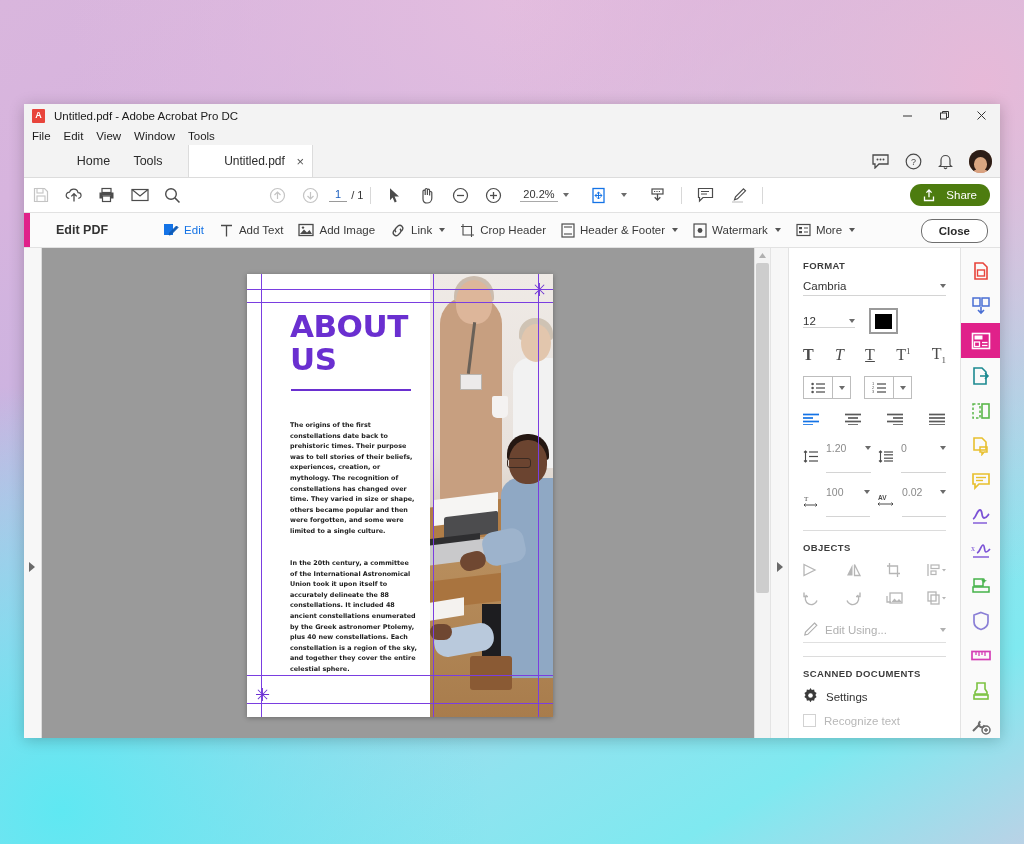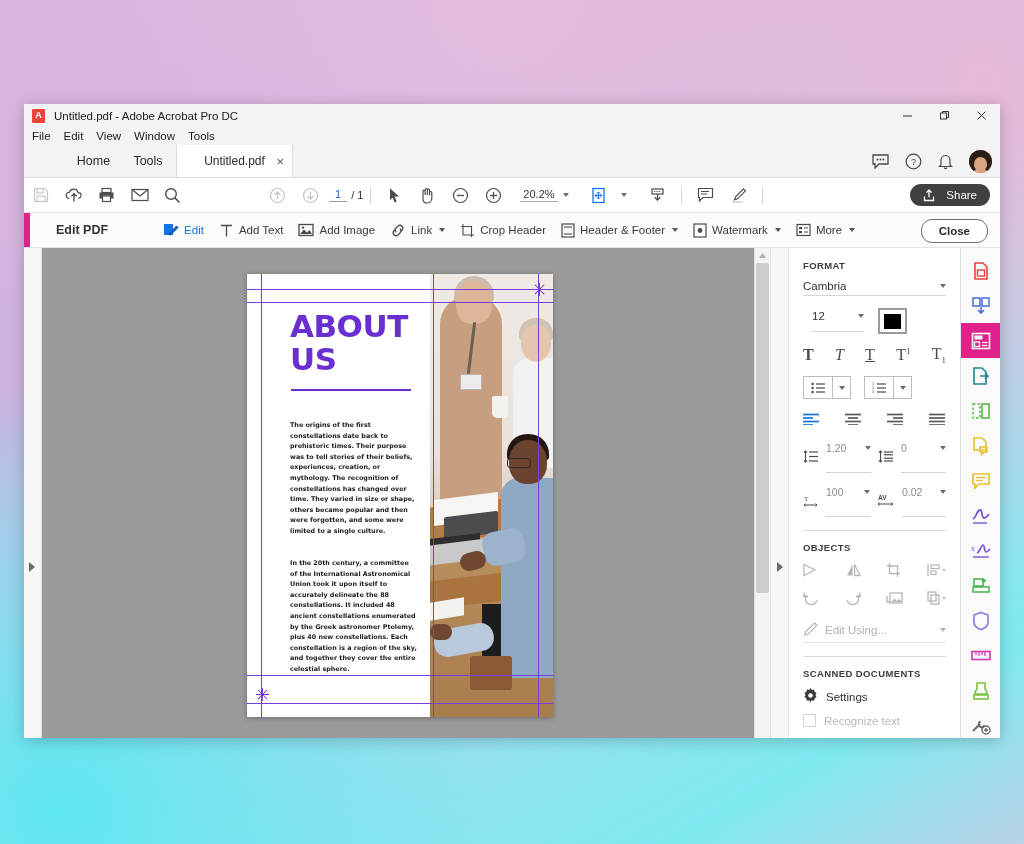--- a/index.html
+++ b/index.html
@@ -29,37 +29,37 @@
   .wbtn svg{display:block;}
   
   .menubar{height:18px;background:#f3f3f3;display:flex;align-items:center;padding-left:8px;gap:13px;}
   .menubar div{font-size:11.5px;color:#1c1c1c;}
   
   .tabsrow{height:32px;background:#f3f3f3;display:flex;align-items:flex-end;position:relative;border-bottom:1px solid #dcdcdc;}
   .tab{height:32px;display:flex;align-items:center;justify-content:center;font-size:12.5px;color:#2b2b2b;}
   .tab.home{width:53px;padding-left:43px;}
   .tab.tools{width:56px;}
   .tab.doc{width:115px;background:#fff;border-left:1px solid #dcdcdc;border-right:1px solid #dcdcdc;
-    position:relative;font-size:12px;}
+    margin-left:12px;position:relative;font-size:12px;padding-left:8px;}
   .tab-close{position:absolute;right:8px;top:50%;transform:translateY(-50%);font-size:13px;color:#555;}
   .hdr-right{position:absolute;right:8px;top:0;height:32px;display:flex;align-items:center;gap:16px;}
   .hicon{color:#4a4a4a;display:flex;align-items:center;}
   .avatar{width:23px;height:23px;border-radius:50%;overflow:hidden;background:#c9a48c;position:relative;}
   .avatar .hair{position:absolute;inset:0;background:radial-gradient(circle at 50% 118%, #d9a07f 0 30%, #2c1d16 31% 100%);}
   .avatar .face{position:absolute;left:5px;top:7px;width:13px;height:14px;border-radius:50% 50% 45% 45%;background:#d8a681;}
   
   .maintb{height:34px;background:#fff;display:flex;align-items:center;border-bottom:1px solid #e2e2e2;position:relative;}
   .tbi{width:33px;height:34px;display:flex;align-items:center;justify-content:center;color:#4c4c4c;}
   .tbi.dim{color:#c4c4c4;}
   .sep{width:1px;height:17px;background:#d8d8d8;margin:0 7px;}
   .pagenum{font-size:11px;color:#333;display:flex;align-items:center;gap:4px;margin-left:2px;}
   .pagenum .cur{border-bottom:1px solid #9a9a9a;padding:0 6px 1px 6px;color:#1b5fbf;}
   .zoomval{font-size:11px;color:#333;border-bottom:1px solid #a9a9a9;padding:0 3px 1px 3px;}
   .caret{width:0;height:0;border-left:3.5px solid transparent;border-right:3.5px solid transparent;border-top:4px solid #6b6b6b;margin-left:5px;}
-  .share{position:absolute;right:10px;top:6px;height:22px;border-radius:11px;background:#404040;color:#fff;
+  .share{position:absolute;right:10px;top:6px;height:22px;border-radius:11px;background:#4d7c0f;color:#fff;
     font-size:11.5px;display:flex;align-items:center;gap:11px;padding:0 13px;}
   
   .editbar{height:34px;background:#fbfbfb;border-bottom:1px solid #e2e2e2;display:flex;align-items:center;position:relative;}
   .editbar .accent{position:absolute;left:0;top:0;width:6px;height:34px;background:#e0218a;}
   .ebtitle{font-size:12.5px;font-weight:bold;color:#333;margin-left:32px;}
   .ebtools{display:flex;align-items:center;gap:15px;margin-left:55px;}
   .ebi{display:flex;align-items:center;gap:5px;font-size:11.5px;color:#3a3a3a;}
   .ebi .ic{display:flex;align-items:center;color:#4b4b4b;}
   .ebi.active{color:#1473e6;}
   .dcaret{width:0;height:0;border-left:3.2px solid transparent;border-right:3.2px solid transparent;border-top:4px solid #555;margin-left:2px;}
@@ -77,21 +77,21 @@
   .midrail{width:17px;background:#f7f7f7;border-left:1px solid #e4e4e4;position:relative;}
   .midrail .arrow{position:absolute;left:6px;top:314px;width:0;height:0;border-top:5px solid transparent;
     border-bottom:5px solid transparent;border-left:6px solid #6a6a6a;}
   
   .rpanel{width:172px;background:#fff;border-left:1px solid #e3e3e3;padding:12px 14px 0 14px;box-sizing:border-box;}
   .sectlabel{font-size:9.5px;font-weight:bold;letter-spacing:.4px;color:#3c3c3c;margin-bottom:9px;}
   .selrow{display:flex;align-items:center;justify-content:space-between;border-bottom:1px solid #d4d4d4;
     padding-bottom:3px;font-size:11.5px;color:#333;}
   .fsrow{display:flex;align-items:center;gap:14px;margin-top:12px;}
   .fsize{display:flex;align-items:center;justify-content:space-between;width:52px;border-bottom:1px solid #d4d4d4;
-    padding-bottom:9px;font-size:11.5px;color:#333;margin-left:9px;}
+    padding-bottom:0;font-size:11.5px;color:#333;}
   .swatch{width:25px;height:22px;border:2px solid #9a9a9a;background:#fff;display:flex;align-items:center;justify-content:center;}
   .swatch i{display:block;width:17px;height:15px;background:#000;}
   .btnrow{display:flex;align-items:center;justify-content:space-between;margin-top:11px;color:#4b4b4b;}
   .btnrow .tg{font-family:"Liberation Serif", serif;font-size:16px;color:#4b4b4b;}
   .listrow{display:flex;gap:13px;margin-top:11px;}
   .lgrp{display:flex;border:1px solid #bdbdbd;height:21px;align-items:center;}
   .lgrp .main{width:28px;display:flex;align-items:center;justify-content:center;}
   .lgrp .drop{width:17px;border-left:1px solid #bdbdbd;height:21px;display:flex;align-items:center;justify-content:center;}
   .alignrow{display:flex;justify-content:space-between;margin-top:12px;}
   .sprow{display:flex;align-items:center;gap:7px;margin-top:13px;}

